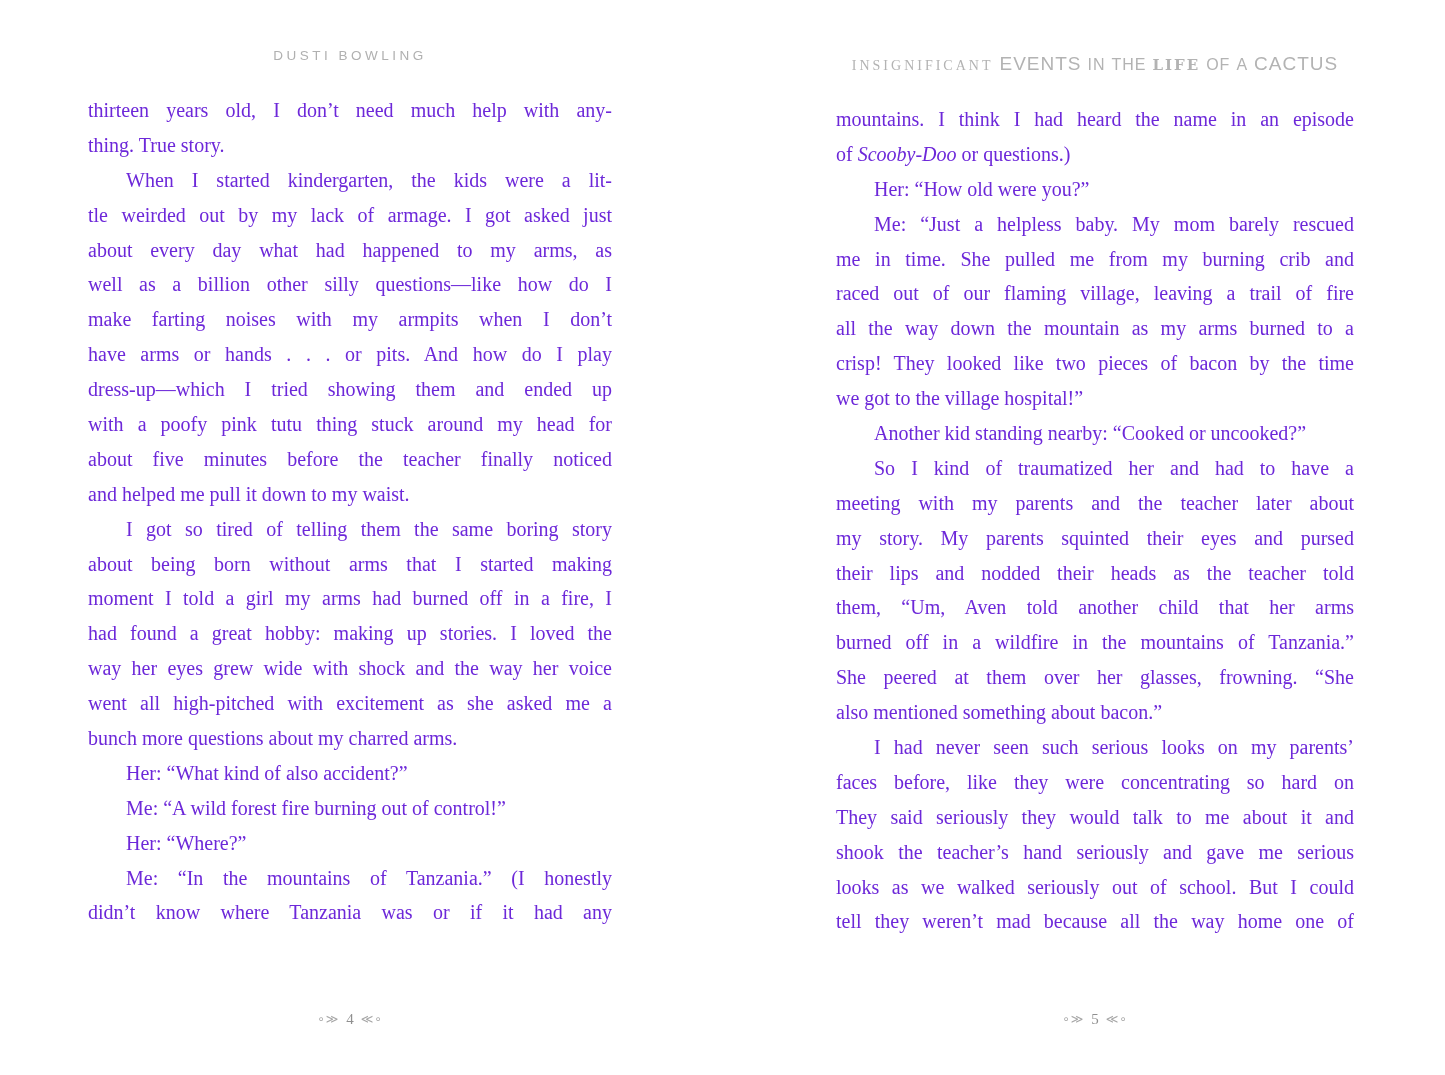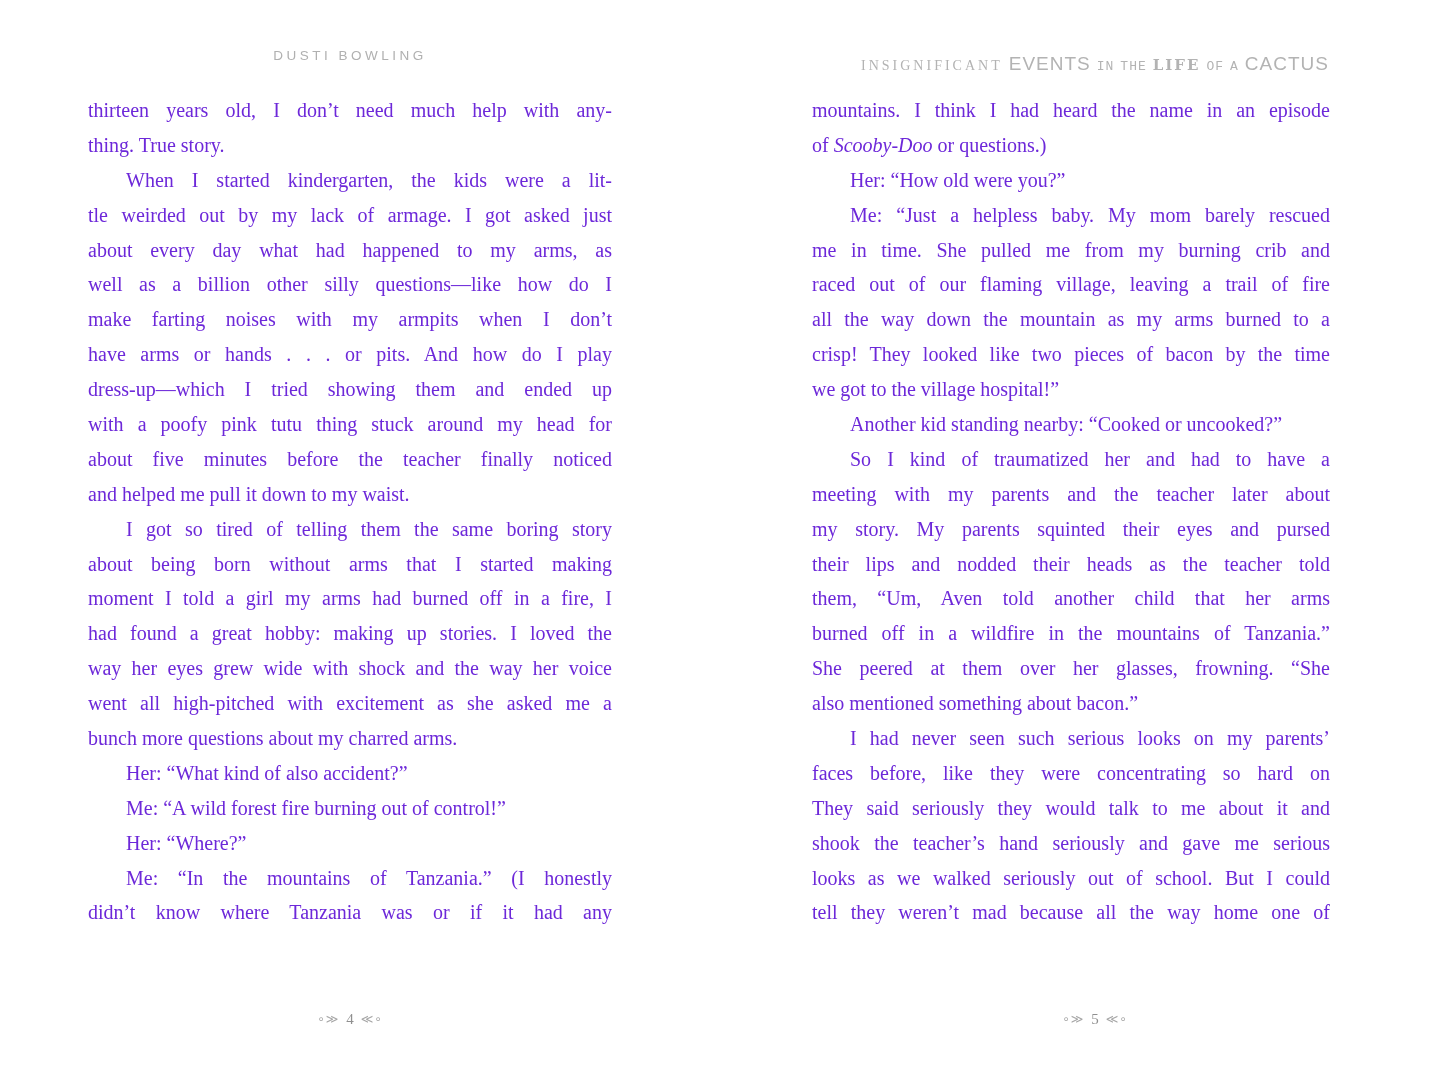--- a/index.html
+++ b/index.html
@@ -18,27 +18,27 @@
   .head-left {
     left: 88px; width: 524px;
     font-family: "Liberation Sans", sans-serif;
     font-size: 13.5px; letter-spacing: 3.5px; font-weight: 400;
     color: #b0b0b0;
     text-align: center;
   }
   .head-right { left: 836px; width: 518px; gap: 6px; color: #b3b3b3; }
   .hp-caps-serif { font-family: "Liberation Serif", serif; font-size: 14px; letter-spacing: 3px; }
   .hp-big  { font-family: "Liberation Sans", sans-serif; font-size: 19px; letter-spacing: 1px; }
-  .hp-small{ font-family: Liberation Mono, monospace; font-size: 13px; letter-spacing: 1px; }
+  .hp-small{ font-family: Liberation Sans, sans-serif; font-size: 16px; letter-spacing: 1px; }
   .hp-slab { font-family: "DejaVu Serif", serif; font-weight: 700; font-size: 15px; letter-spacing: 2px; margin-top: 8px; }
 
   
   .text-col { position: absolute; top: 93px; }
   .text-col.left  { left: 88px;  width: 524px; }
-  .text-col.right { left: 812px; width: 518px; }
+  .text-col.right { left: 836px; width: 518px; margin-top: 9px; }
   .line {
     height: 34.9px; line-height: 34.9px;
     font-size: 20px; color: #6d28d9;
     text-align: justify; text-align-last: justify;
   }
   .line.end { text-align-last: left; }
   .line.indent { text-indent: 38px; }
   .it { font-style: italic; }
 
   

